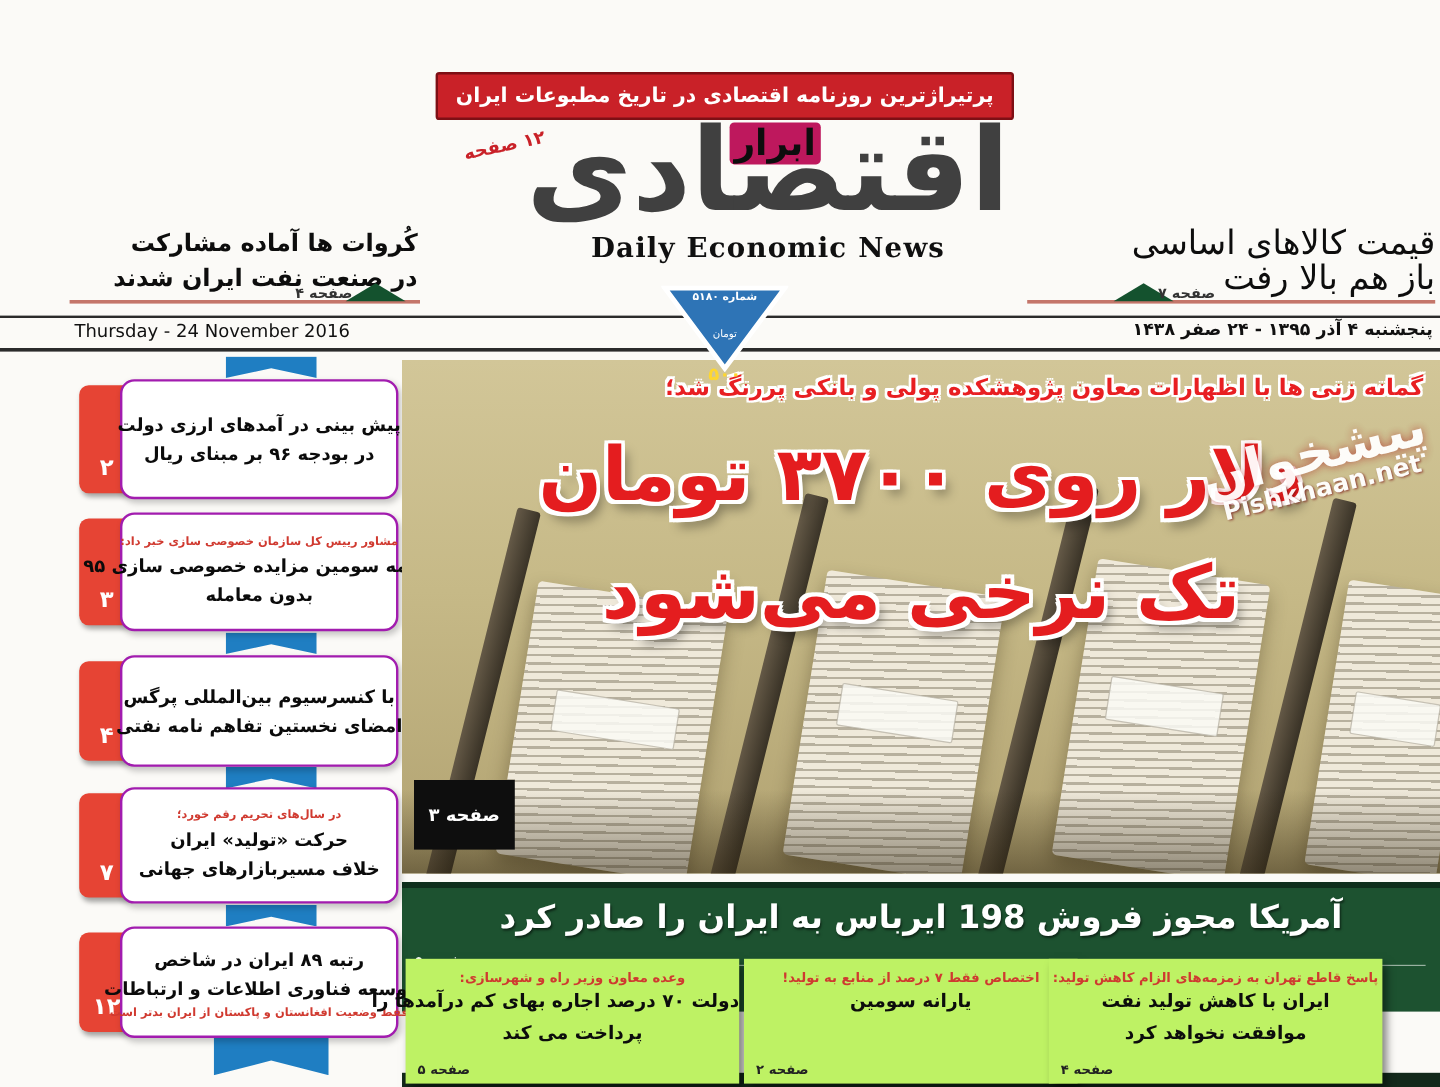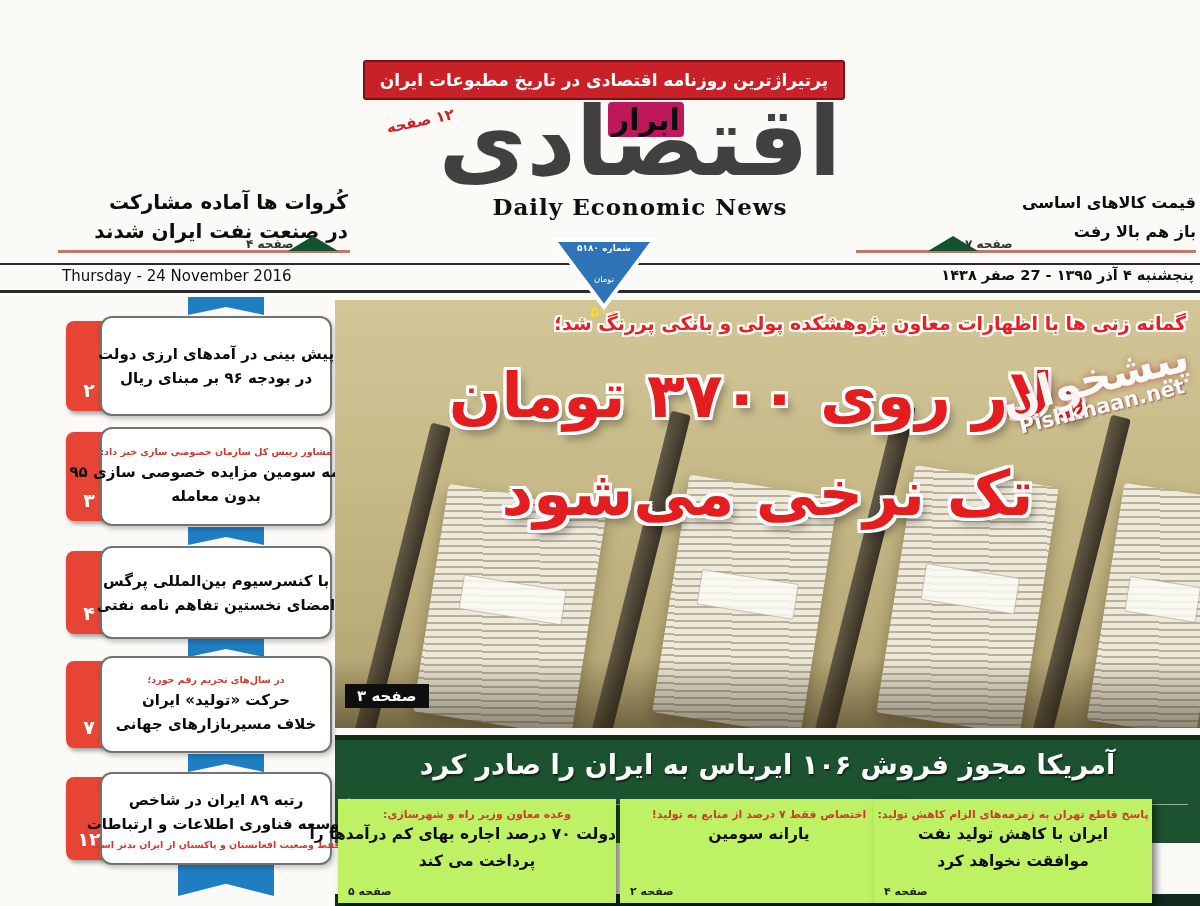--- a/index.html
+++ b/index.html
@@ -30,21 +30,21 @@
   .logo-en{font-family:"DejaVu Serif", serif;font-weight:bold;font-size:23px;color:#101010;margin-top:0px;letter-spacing:1px;}
 
   .rule-a{position:absolute;left:0;right:0;top:263px;height:2px;background:#2b2b2b;z-index:1;}
   .rule-b{position:absolute;left:0;right:0;top:290px;height:3px;background:#2b2b2b;z-index:1;}
   .underline-left{position:absolute;left:58px;top:250px;width:292px;height:3px;background:#c4766a;}
   .underline-right{position:absolute;left:856px;top:250px;width:340px;height:3px;background:#c4766a;}
 
   .tl-story{position:absolute;left:58px;top:188px;width:290px;text-align:right;direction:rtl;
     font-weight:bold;font-size:20px;line-height:29px;color:#0d0d0d;}
   .tr-story{position:absolute;left:856px;top:188px;width:340px;text-align:right;direction:rtl;
-    font-weight:bold;font-size:16px;line-height:29px;color:#0d0d0d;}
+    font-weight:normal;font-size:28px;line-height:29px;color:#0d0d0d;}
 
   .pageref-sm{position:absolute;font-size:12px;font-weight:bold;color:#333;direction:rtl;}
   .tri-green{
     position:absolute;width:0;height:0;
     border-left:25px solid transparent;border-right:25px solid transparent;
     border-bottom:15px solid #14522e;
   }
 
   .date-en{position:absolute;left:62px;top:267px;font-weight:normal;font-size:15px;color:#101010;}
   .date-fa{position:absolute;right:6px;top:267px;font-weight:bold;font-size:14.5px;color:#101010;direction:rtl;}
@@ -58,21 +58,21 @@
   
   .ribbon{position:absolute;left:188px;width:76px;height:18px;background:#1f7ec2;
     clip-path:polygon(0 0,100% 0,100% 100%,50% 55%,0 100%);z-index:1;}
   .ribbon-big{position:absolute;left:178px;top:864px;width:96px;height:32px;background:#1f7ec2;
     clip-path:polygon(0 0,100% 0,100% 100%,50% 62%,0 100%);z-index:1;}
   .scard{position:absolute;left:66px;width:266px;z-index:2;}
   .scard-tab{position:absolute;left:0;top:5px;bottom:5px;width:46px;background:#e64434;
     border-radius:8px;box-shadow:2px 3px 4px rgba(0,0,0,.35);}
   .scard-num{position:absolute;bottom:10px;width:46px;text-align:center;color:#fff;font-weight:bold;font-size:19px;direction:rtl;}
   .scard-body{position:absolute;left:34px;right:0;top:0;bottom:0;background:#fff;
-    border:2px solid #737373;border-radius:12px;box-shadow:2px 3px 5px rgba(0,0,0,.22);
+    border:2px solid #a21caf;border-radius:12px;box-shadow:2px 3px 5px rgba(0,0,0,.22);
     display:flex;flex-direction:column;justify-content:center;align-items:center;
     direction:rtl;text-align:center;padding:2px 6px;}
   .scard-kicker{font-size:9.5px;color:#d03a30;font-weight:bold;margin-bottom:3px;white-space:nowrap;}
   .scard-line{font-size:15px;font-weight:bold;color:#0b0b0b;line-height:1.6;white-space:nowrap;}
   .scard-note{font-size:9.5px;color:#d03a30;font-weight:bold;margin-top:3px;white-space:nowrap;}
 
   
   .hero{position:absolute;left:335px;top:300px;width:865px;height:428px;overflow:hidden;
     background:linear-gradient(180deg,#d2c698 0%,#c6b987 45%,#b1a271 100%);z-index:2;}
   .divider{position:absolute;width:20px;height:340px;border-radius:3px;
@@ -91,21 +91,21 @@
   .hero-h1{font-size:62px;line-height:100px;
     text-shadow:-3px -3px 0 #fff,3px -3px 0 #fff,-3px 3px 0 #fff,3px 3px 0 #fff,0 -3px 0 #fff,0 3px 0 #fff,-3px 0 0 #fff,3px 0 0 #fff,5px 7px 9px rgba(0,0,0,.35);
     white-space:nowrap;}
   .hero-h2{font-size:62px;line-height:96px;
     text-shadow:-3px -3px 0 #fff,3px -3px 0 #fff,-3px 3px 0 #fff,3px 3px 0 #fff,0 -3px 0 #fff,0 3px 0 #fff,-3px 0 0 #fff,3px 0 0 #fff,5px 7px 9px rgba(0,0,0,.35);
     white-space:nowrap;}
   .wm{position:absolute;top:52px;right:8px;text-align:center;transform:rotate(-14deg);color:#fff;opacity:.95;z-index:6;}
   .wm-fa{font-size:44px;font-weight:bold;direction:rtl;text-shadow:0 0 7px rgba(170,30,30,.65);}
   .wm-en{font-size:21px;font-weight:bold;margin-top:-8px;text-shadow:1px 1px 2px rgba(120,20,20,.75);}
   .hero-pageref{position:absolute;left:10px;bottom:20px;background:#0e0e0e;color:#fff;
-    font-size:15px;font-weight:bold;padding:3px 12px;direction:rtl;z-index:5;}
+    font-size:15px;font-weight:bold;padding:20px 12px;direction:rtl;z-index:5;}
 
   
   .green-banner{position:absolute;left:335px;top:735px;width:865px;height:103px;
     background:#1d5230;border-top:5px solid #0f2f1c;z-index:1;}
   .green-title{margin-top:9px;text-align:center;color:#fff;font-weight:bold;font-size:27px;direction:rtl;
     text-shadow:1px 2px 2px rgba(0,0,0,.55);}
   .green-pageref{position:absolute;left:10px;top:55px;color:#fff;font-size:13px;font-weight:bold;direction:rtl;}
   .green-line{position:absolute;left:72px;right:12px;top:64px;height:1px;background:rgba(255,255,255,.55);}
   .bottom-strip{position:absolute;left:335px;top:894px;width:865px;height:12px;background:#13291b;z-index:1;}
 
@@ -142,21 +142,21 @@
   <div class="tri-green" style="left:288px;top:236px;"></div>
 
   <div class="tr-story">
     <div>قیمت کالاهای اساسی</div>
     <div>باز هم بالا رفت</div>
   </div>
   <div class="tri-green" style="left:928px;top:236px;"></div>
   <div class="pageref-sm" style="left:965px;top:237px;">صفحه ۷</div>
 
   <div class="date-en">Thursday -  24 November 2016</div>
-  <div class="date-fa">پنجشنبه ۴ آذر ۱۳۹۵ - 27 صفر ۱۴۳۸</div>
+  <div class="date-fa">پنجشنبه ۴ آذر ۱۳۹۵ - ۲۴ صفر ۱۴۳۸</div>
 
   <div class="issue-triangle">
     <svg width="106" height="72" viewBox="0 0 106 72">
       <polygon points="3,2 103,2 53,69" fill="#2e74b6" stroke="#ffffff" stroke-width="4"></polygon>
     </svg>
     <div class="issue-label">شماره ۵۱۸۰</div>
     <div class="issue-price">۵۰۰</div>
     <div class="issue-unit">تومان</div>
   </div>
 
@@ -244,21 +244,21 @@
       <div class="hero-h2">تک نرخی می‌شود</div>
     </div>
     <div class="wm">
       <div class="wm-fa">پیشخوان</div>
       <div class="wm-en">Pishkhaan.net</div>
     </div>
     <div class="hero-pageref">صفحه ۳</div>
   </div>
 
   <div class="green-banner">
-    <div class="green-title">آمریکا مجوز فروش ۱۰۶ ایرباس به ایران را صادر کرد</div>
+    <div class="green-title">آمریکا مجوز فروش 198 ایرباس به ایران را صادر کرد</div>
     <div class="green-pageref">صفحه ۵</div>
     <div class="green-line"></div>
   </div>
   <div class="bottom-strip"></div>
 
   <div class="bbox" style="left:338px;">
     <div class="bbox-kicker">وعده معاون وزیر راه و شهرسازی:</div>
     <div class="bbox-line">دولت ۷۰ درصد اجاره بهای کم درآمدها را</div>
     <div class="bbox-line">پرداخت می کند</div>
     <div class="bbox-pageref">صفحه ۵</div>

